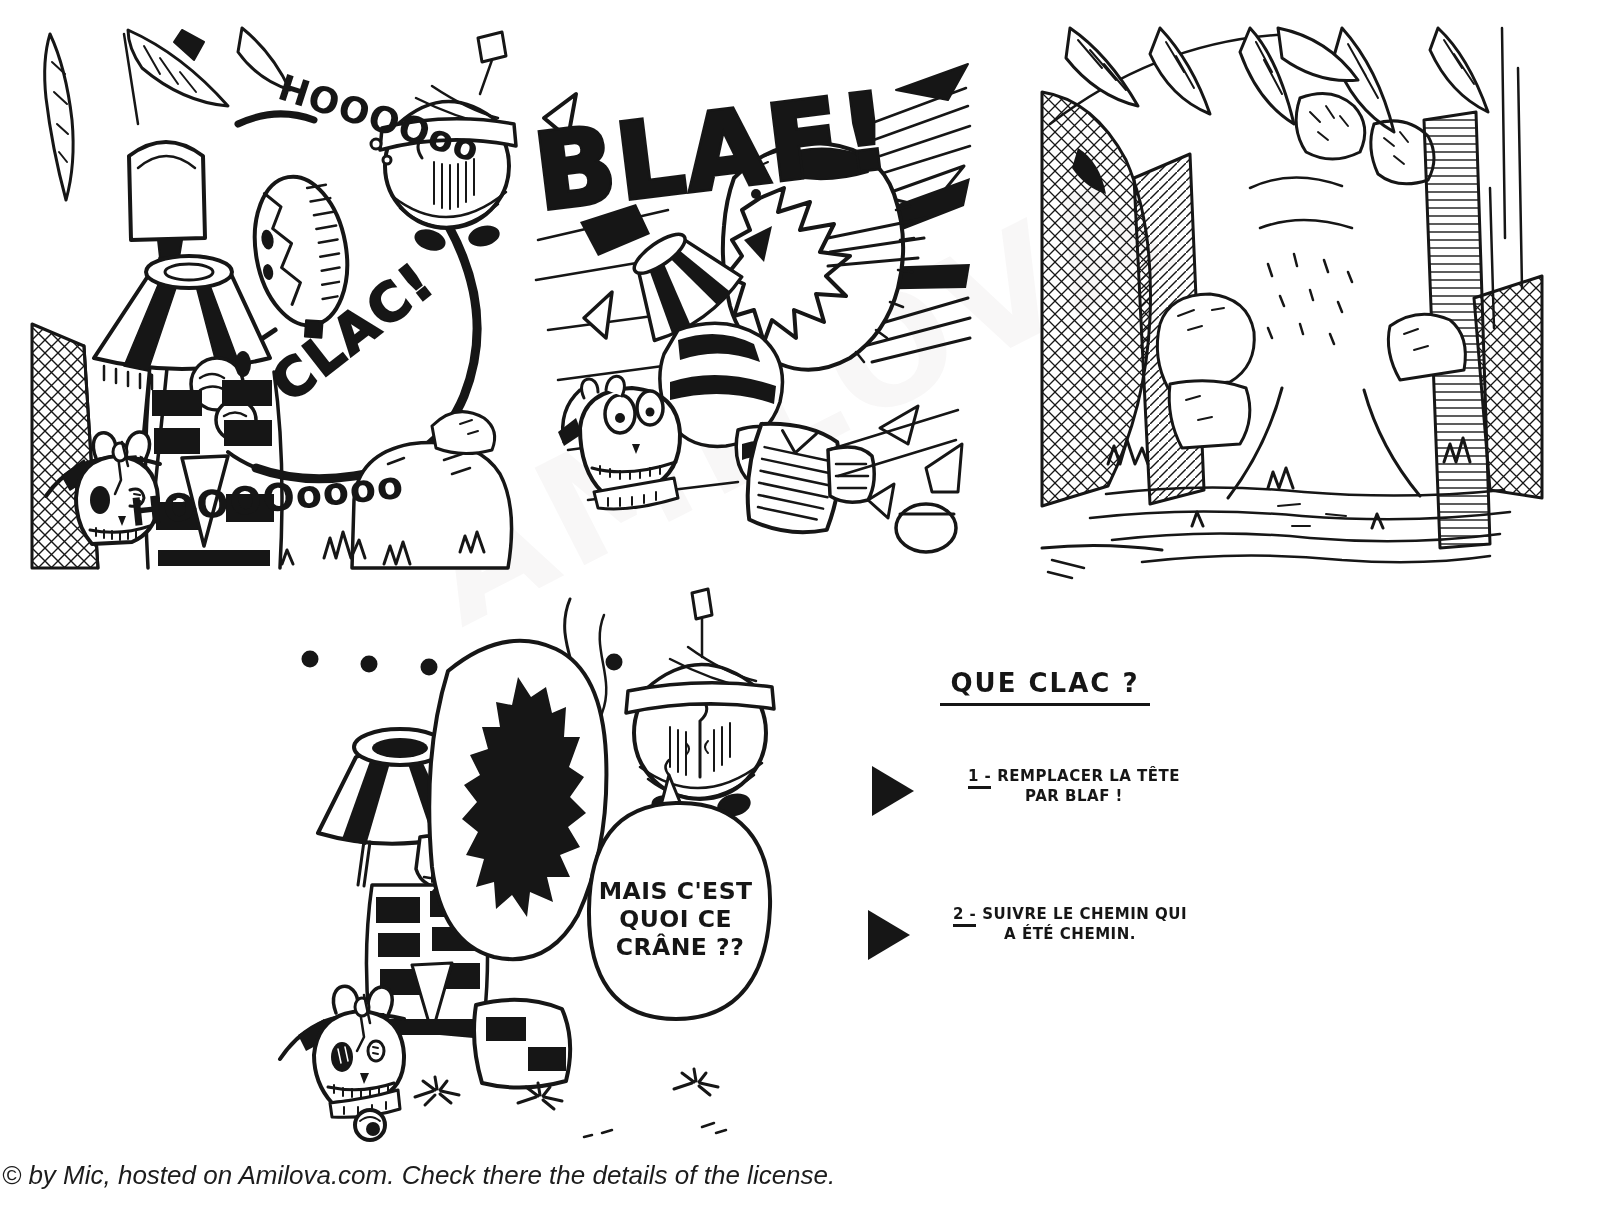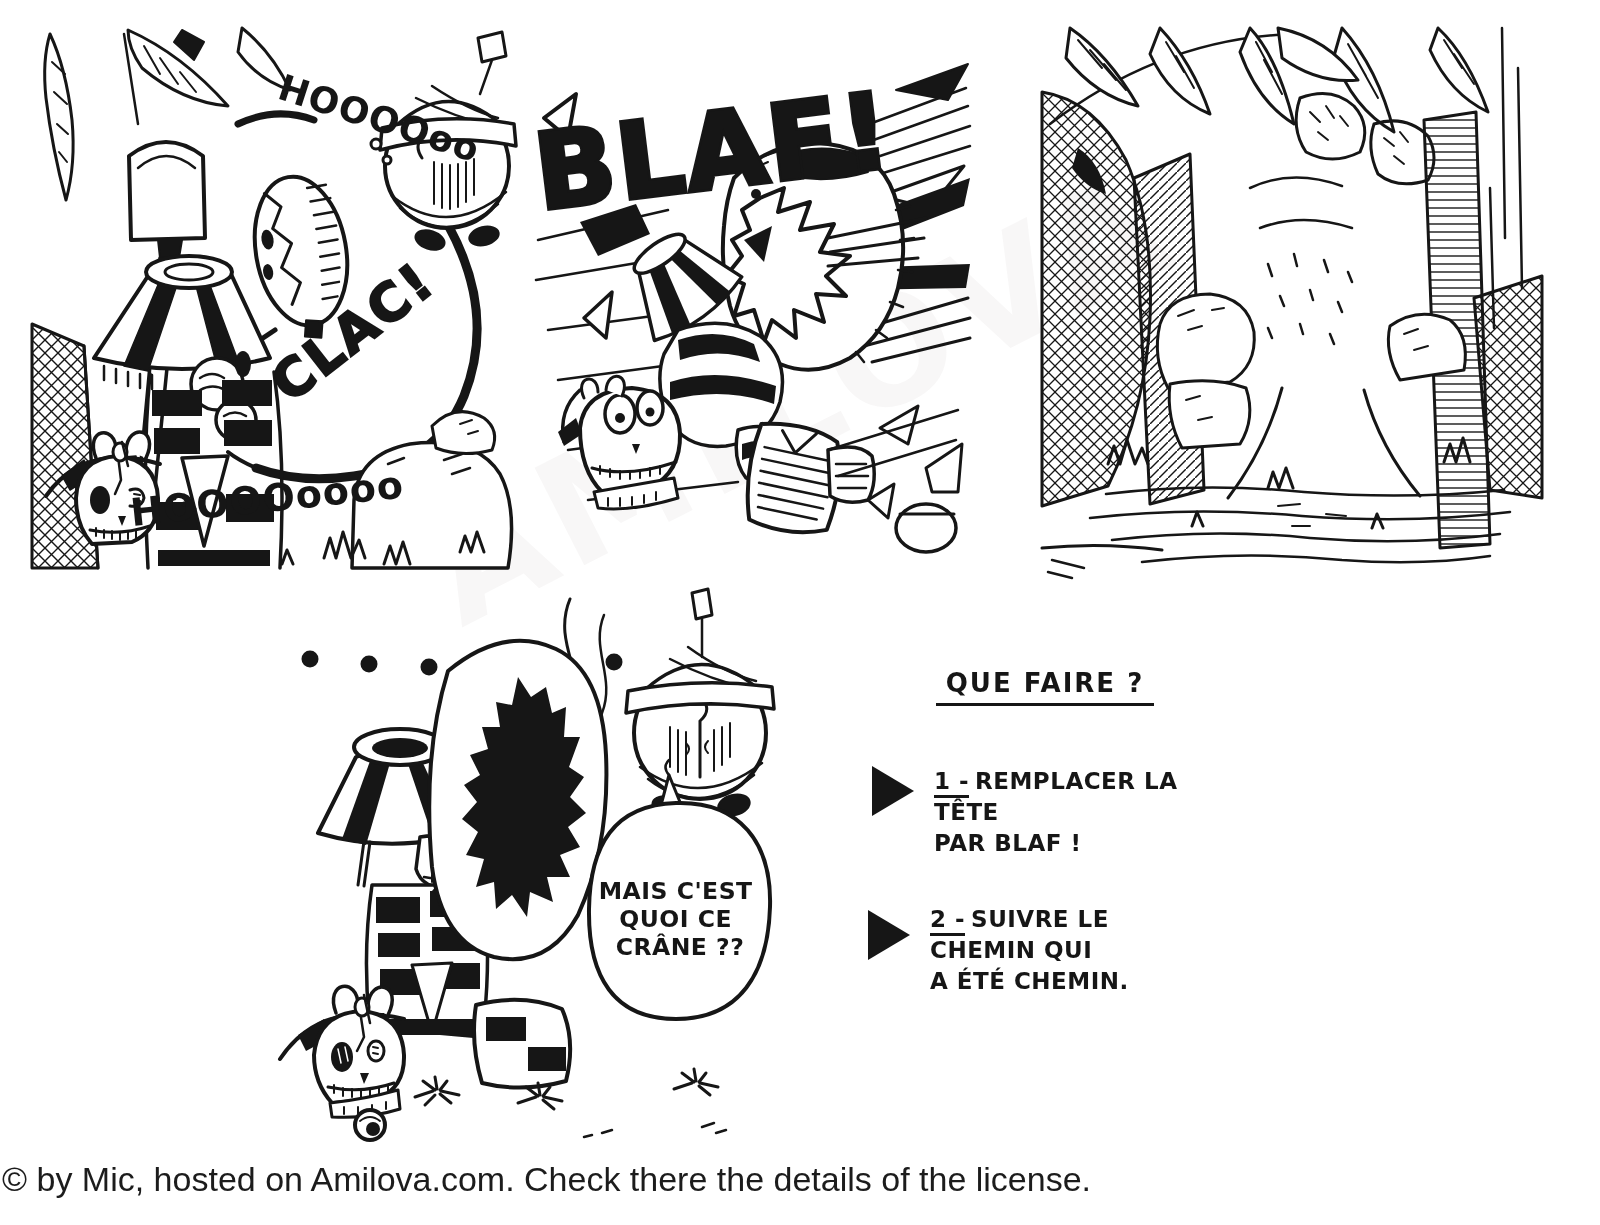--- a/index.html
+++ b/index.html
@@ -26,28 +26,28 @@
   .opt-1{left:22px;top:98px;}
   .opt-2{left:18px;top:236px;}
   .tri{
     width:0;height:0;border-top:25px solid transparent;
     border-bottom:25px solid transparent;border-left:42px solid #161616;
     flex:0 0 auto;
   }
   .opt-1 .tri{margin-top:0;}
   .opt-2 .tri{margin-top:6px;}
   .opt-text{
-    margin-left:20px;width:280px;font-size:23px;
+    margin-left:20px;width:280px;text-align:center;font-size:15px;
     font-weight:bold;line-height:1.35;letter-spacing:0.5px;
   }
   .opt-num{border-bottom:3px solid #161616;padding-bottom:1px;margin-right:6px;}
   .footer{
     position:absolute;left:2px;top:1160px;width:1580px;
     font-family:"Liberation Sans","DejaVu Sans",sans-serif;
-    font-size:34px;color:#1c1c1c;letter-spacing:0px;
+    font-size:26px;color:#1c1c1c;letter-spacing:0px;font-style:italic;
   }
 </style>
 </head>
 <body>
 
 <div class="page">
 
   <div class="watermark">AMILOVA</div>
 
   <svg style="left:32px;top:28px" width="492" height="540" viewBox="0 0 492 540">
@@ -441,21 +441,21 @@
 
     <text text-anchor="middle" font-size="23.5" font-weight="bold" letter-spacing="0.5">
       <tspan x="408" y="314">MAIS C'EST</tspan>
       <tspan x="408" y="342">QUOI CE</tspan>
       <tspan x="408" y="370">CRÂNE ??</tspan>
     </text>
   </svg>
 
   <div class="choices">
     <div class="choice-heading">
-      <span>QUE FAIRE ?</span>
+      <span>QUE CLAC ?</span>
     </div>
 
     <div class="opt opt-1">
       <div class="tri"></div>
       <div class="opt-text">
         <span class="opt-num">1 -</span><span>REMPLACER LA TÊTE</span><br>
         <span>PAR BLAF !</span>
       </div>
     </div>
 

